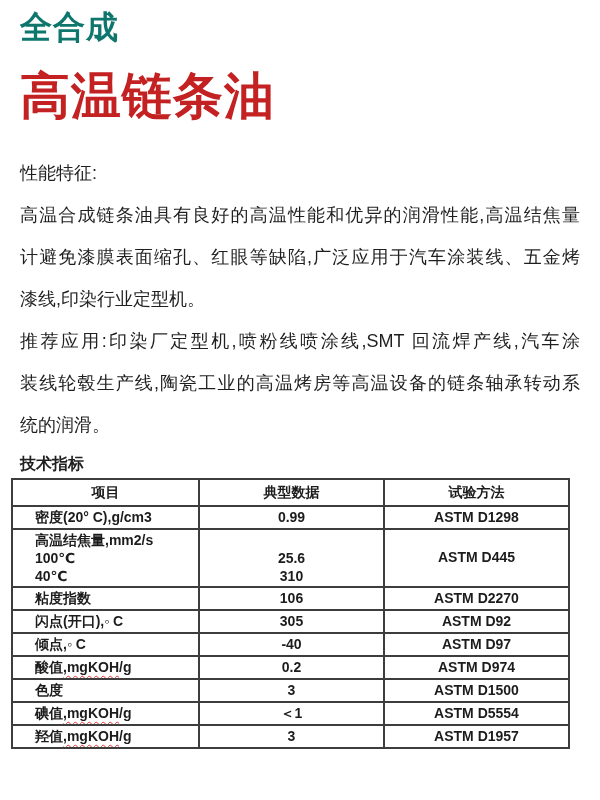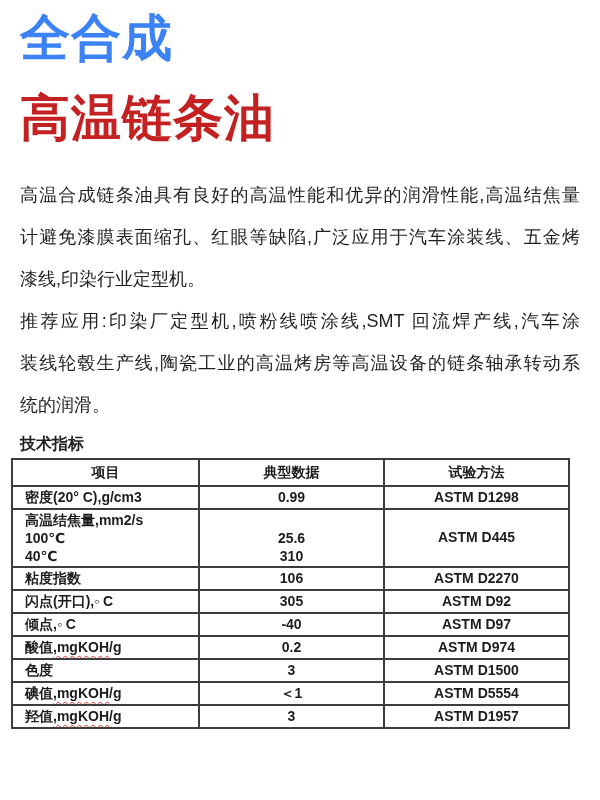--- a/index.html
+++ b/index.html
@@ -8,39 +8,39 @@
     width:600px;min-height:800px;
     margin:0 auto;
     background:#ffffff;
     font-family:"Liberation Sans","DejaVu Sans",sans-serif;
     color:#222;
     box-sizing:border-box;
     padding:6px 20px 10px 20px;
     overflow:hidden;
   }
   .title-black{
-    font-size:50px;font-weight:900;color:#3b82f6;
+    font-size:32px;font-weight:900;color:#0f766e;
     line-height:1.2;margin:2px 0 0 0;letter-spacing:1px;
   }
   .title-red{
     font-size:50px;font-weight:900;
     line-height:1.15;margin:22px 0 0 0;letter-spacing:1px;
   }
   .bodytext{margin-top:26px;font-size:18px;line-height:42px;color:#1f1f1f;}
   .line{white-space:nowrap;}
   .fill{text-align:justify;text-align-last:justify;white-space:normal;}
   .tbl-caption{font-size:16px;font-weight:600;color:#1f1f1f;margin:8px 0 3px 0;}
   table.spec{
     border-collapse:collapse;table-layout:fixed;
     width:557px;margin-left:-9px;
     font-size:14px;font-weight:bold;color:#1c1c1c;
   }
   table.spec th,table.spec td{
     border:2px solid #3d3d3d;
-    padding:1px 12px;line-height:19px;
+    padding:1px 22px;line-height:19px;
     overflow:hidden;
   }
   table.spec th{text-align:center;font-weight:bold;padding:3px 6px;}
   td.item{text-align:left;}
   td.val,td.method{text-align:center;}
   .cell-line{line-height:18px;min-height:18px;white-space:nowrap;}
   .wavy{
     text-decoration:underline wavy #e03434;
     text-decoration-thickness:1px;
     text-underline-offset:3px;
@@ -48,20 +48,21 @@
 </style>
 </head>
 <body>
 
 <div class="page">
 
   <div class="title-black">全合成</div>
   <div class="title-red" id="redTitle" style="color: rgb(196, 34, 34);">高温链条油</div>
 
   <div class="bodytext">
+    <div class="line">性能特征:</div>
     <div class="line fill">高温合成链条油具有良好的高温性能和优异的润滑性能,高温结焦量</div>
     <div class="line fill">计避免漆膜表面缩孔、红眼等缺陷,广泛应用于汽车涂装线、五金烤</div>
     <div class="line">漆线,印染行业定型机。</div>
     <div class="line fill">推荐应用:印染厂定型机,喷粉线喷涂线,SMT 回流焊产线,汽车涂</div>
     <div class="line fill">装线轮毂生产线,陶瓷工业的高温烤房等高温设备的链条轴承转动系</div>
     <div class="line">统的润滑。</div>
   </div>
 
   <div class="tbl-caption">技术指标</div>
 

